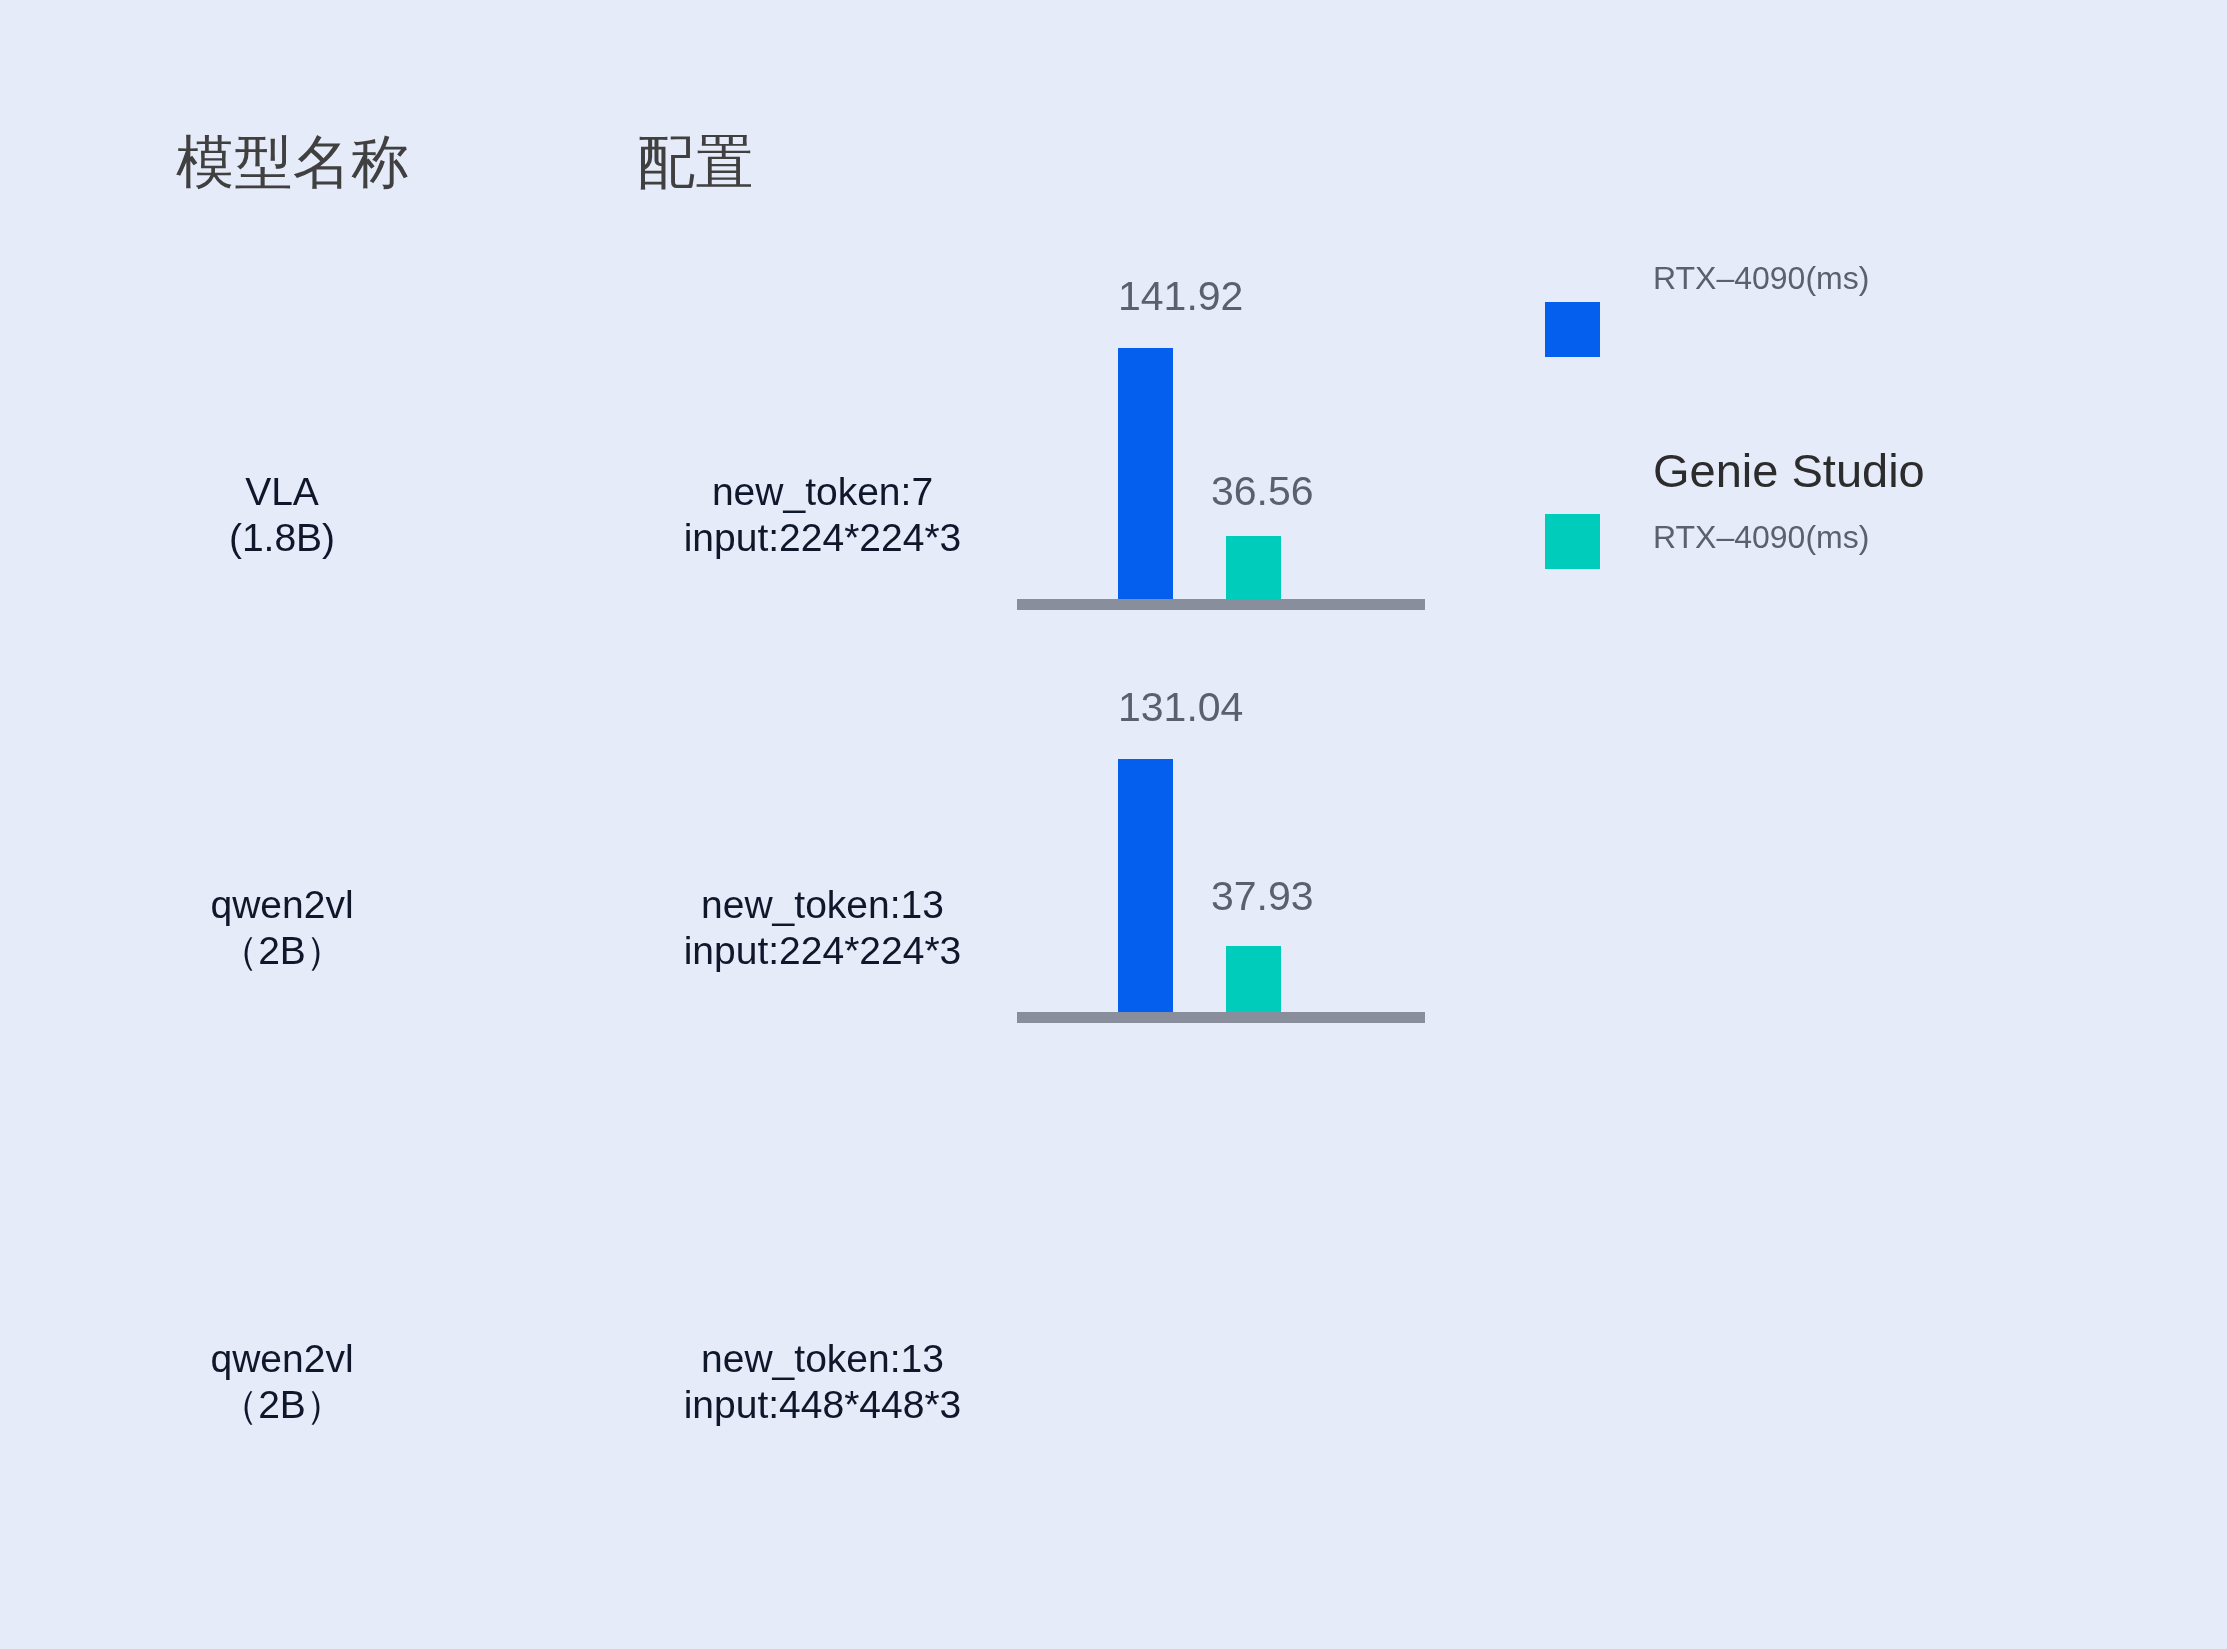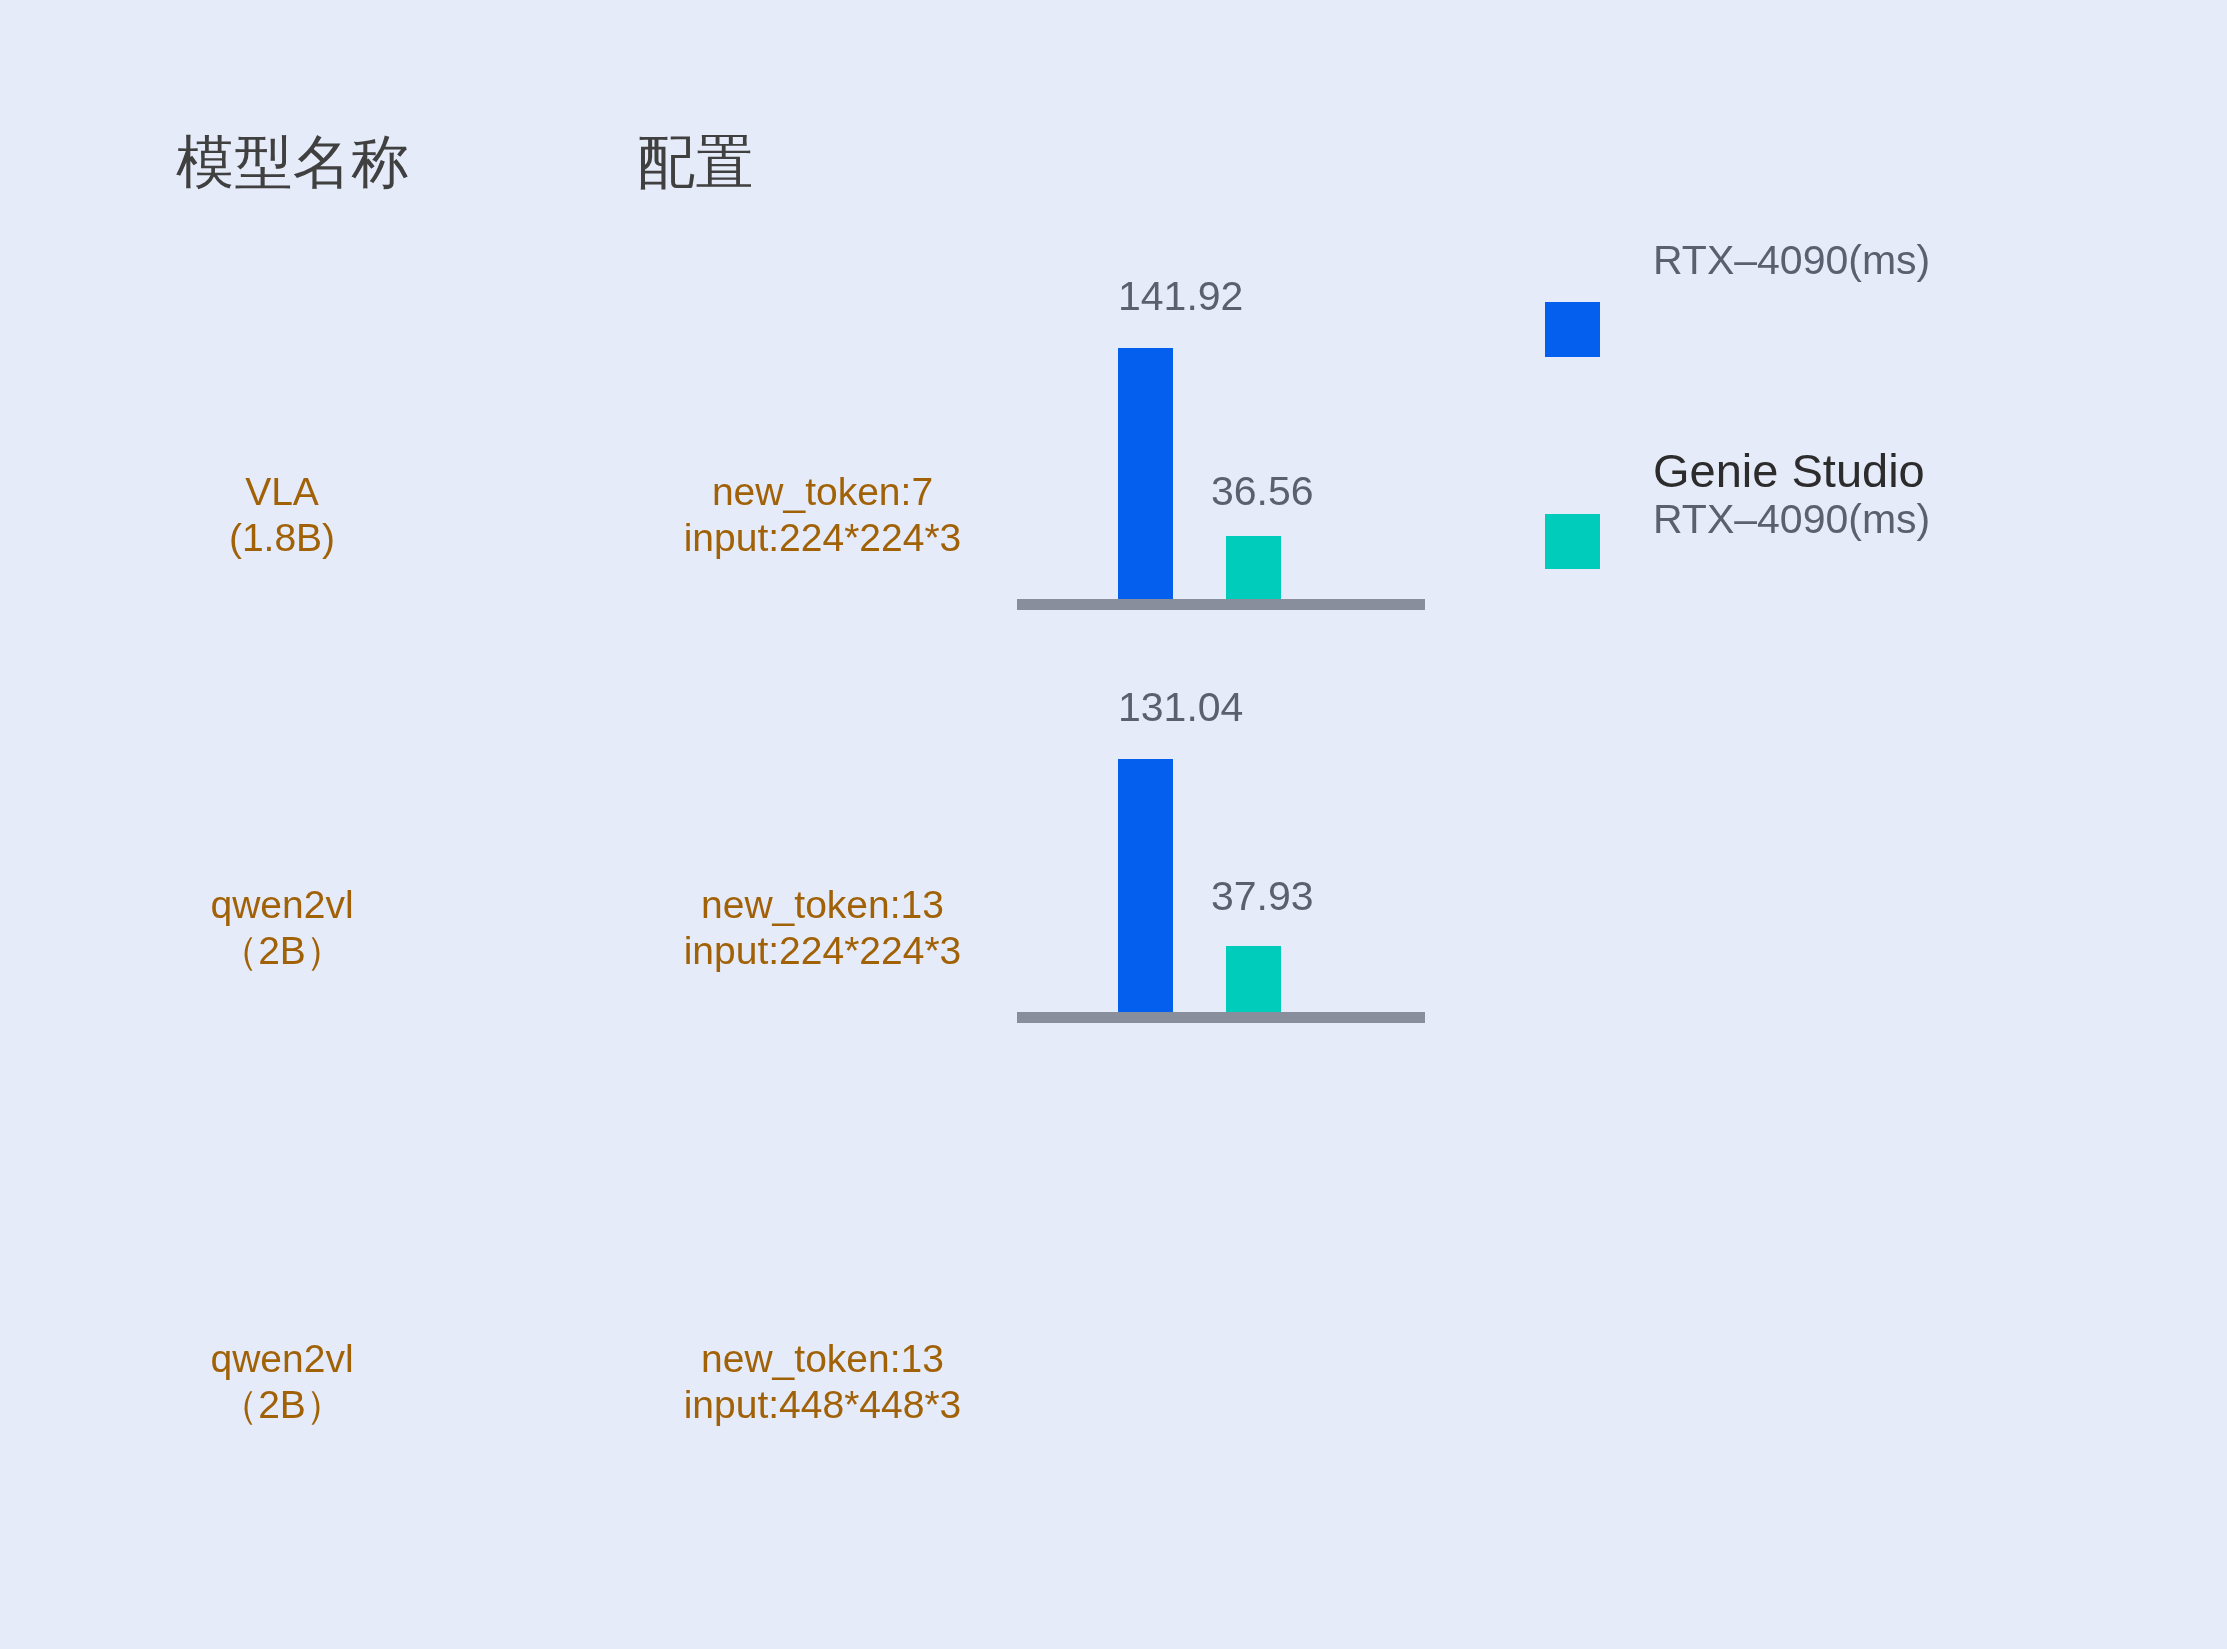--- a/index.html
+++ b/index.html
@@ -40,21 +40,21 @@
     position: absolute;
     left: 0;
     width: 2227px;
   }
   #row-0 { top: 259px;  height: 361px; }
   #row-1 { top: 678px;  height: 361px; }
   #row-2 { top: 1097px; height: 392px; }
 
   .cell-model, .cell-config {
     position: absolute;
-    color: #a16207;
+    color: #0f172a;
     font-size: 39px;
     line-height: 1.18;
     text-align: center;
     white-space: nowrap;
   }
   .cell-model  { left: 125px; width: 314px; }
   .cell-config { left: 470px; width: 705px; }
 
   
   #row-0 .cell-model,  #row-0 .cell-config  { top: 210px; }
@@ -146,23 +146,23 @@
   }
   .legend-title {
     display: block;
     color: #2c2c2c;
     font-size: 47px;
     line-height: 1;
     white-space: nowrap;
   }
   .legend-sub {
     display: block;
-    margin-top: 5px;
+    margin-top: 27px;
     color: #5a6070;
-    font-size: 41px;
+    font-size: 32px;
     line-height: 1;
     white-space: nowrap;
   }
 </style>
 </head>
 <body>
 
 <div id="header-row">
   <div class="col-header" id="header-model">模型名称</div>
   <div class="col-header" id="header-config">配置</div>

